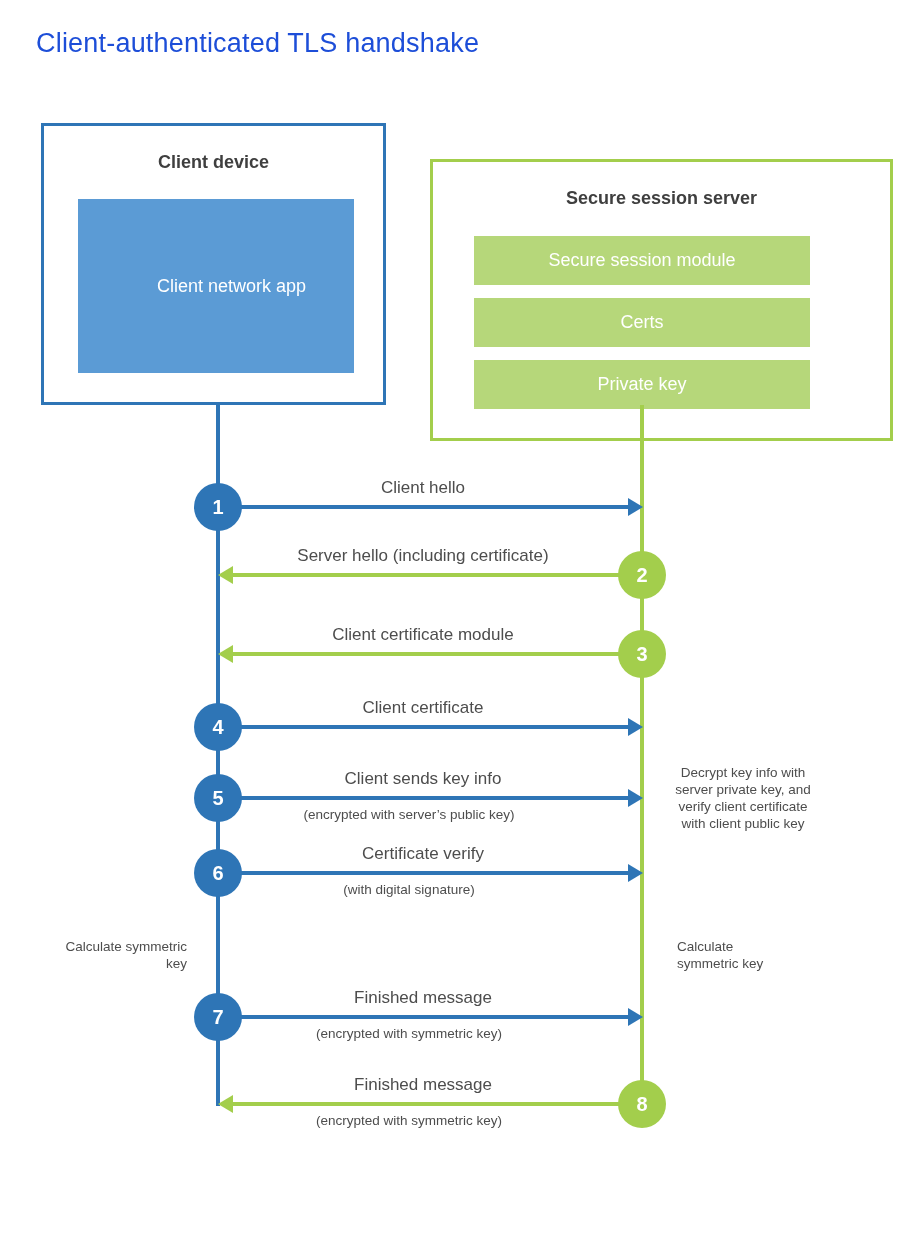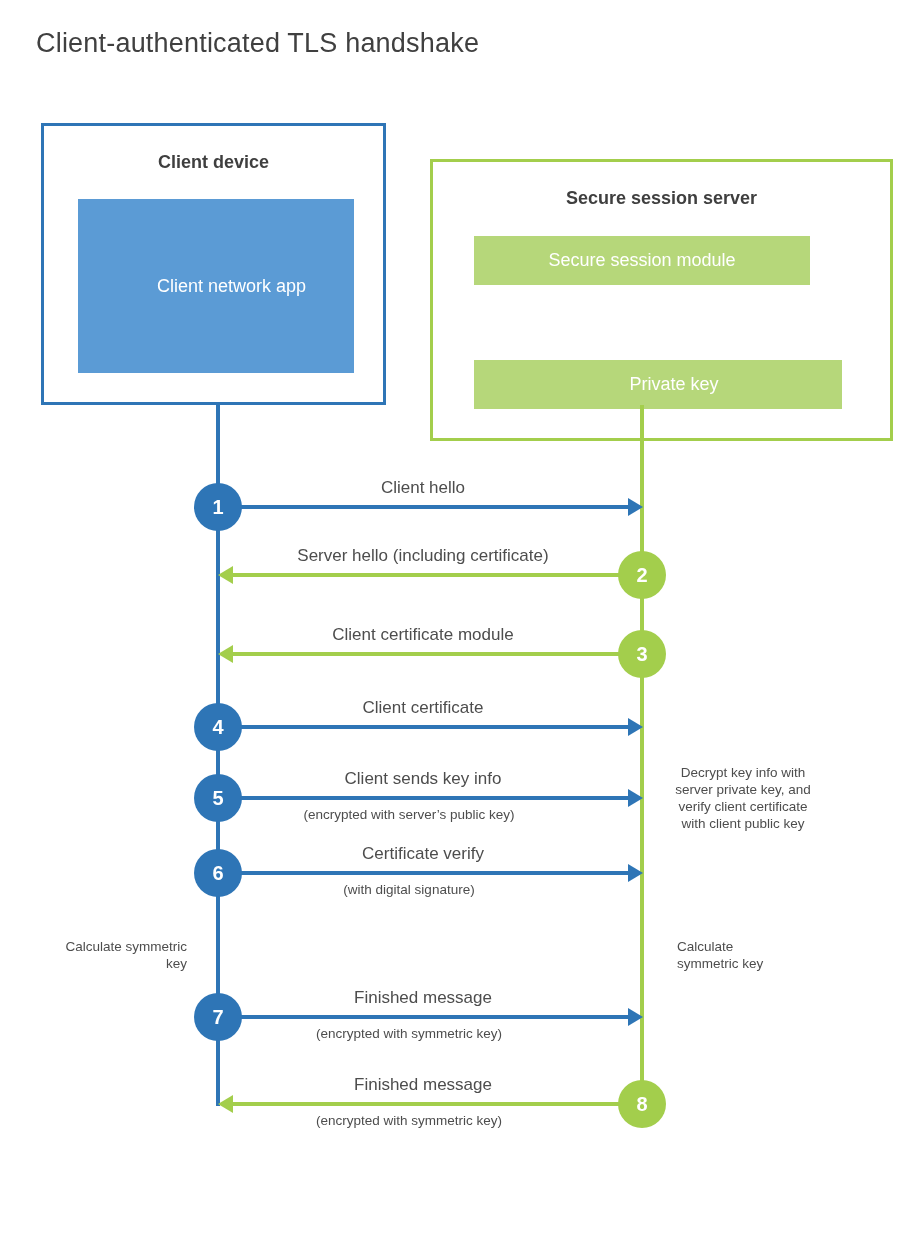--- a/index.html
+++ b/index.html
@@ -3,21 +3,21 @@
 <meta charset="utf-8">
 <style>
   html,body { margin:0; padding:0; background:#ffffff; }
   #canvas {
     position:relative; width:900px; height:1256px; background:#ffffff;
     font-family:"Liberation Sans","DejaVu Sans",sans-serif; overflow:hidden;
   }
   
   .page-title {
     position:absolute; left:36px; top:28px; font-size:27px; font-weight:300;
-    color:#404040; letter-spacing:0.2px;
+    color:#1d4ed8; letter-spacing:0.2px;
   }
   
   .actor-box { position:absolute; top:123px; height:282px; box-sizing:border-box; background:#fff; }
   .client-box { left:41px; width:345px; border:3px solid #2e75b6;padding-left:48px; }
   .server-box { left:430px; width:463px; border:3px solid #a3ce4c;margin-top:36px; }
   .actor-title {
     position:absolute; left:0; right:0; top:26px; text-align:center;
     font-size:18px; font-weight:700; color:#3f3f3f;
   }
   .app-box {
@@ -25,21 +25,21 @@
     background:#5b9bd5; display:flex; align-items:center; justify-content:center;
   }
   .app-box .app-label {
     width:180px; text-align:right; color:#ffffff; font-size:18px; line-height:1.5;
   }
   .server-bar {
     position:absolute; left:41px; width:336px; height:49px; background:#b6d77a;
     display:flex; align-items:center; justify-content:center;
     color:#ffffff; font-size:18px;
   }
-  .bar-0 { top:74px; } .bar-1 { top:136px; } .bar-2 { top:198px;padding-left:32px; }
+  .bar-0 { top:74px; } .bar-1 { top:136px; } .bar-2 { top:198px; }
   
   .lifeline { position:absolute; width:4px; top:405px; }
   .lifeline.blue  { left:216px; height:701px; background:#2e75b6; }
   .lifeline.green { left:640px; height:699px; background:#a3ce4c; }
   
   .step { position:absolute; left:0; width:900px; height:0; }
   .s1 { top:507px; } .s2 { top:575px; } .s3 { top:654px; } .s4 { top:727px; }
   .s5 { top:798px; } .s6 { top:873px; } .s7 { top:1017px; } .s8 { top:1104px; }
   .arrow-line { position:absolute; top:-2px; height:4px; }
   .step.right .arrow-line { left:218px; width:410px; }
@@ -82,20 +82,21 @@
   <div class="actor-box client-box">
     <div class="actor-title">Client device</div>
     <div class="app-box">
       <div class="app-label">Client network app</div>
     </div>
   </div>
 
   <div class="actor-box server-box">
     <div class="actor-title">Secure session server</div>
     <div class="server-bar bar-0">Secure session module</div>
+    <div class="server-bar bar-1">Certs</div>
     <div class="server-bar bar-2">Private key</div>
   </div>
 
   <div class="lifeline blue"></div>
   <div class="lifeline green"></div>
 
   <div class="step s1 right blue">
     <div class="arrow-line"></div>
     <div class="arrow-head"></div>
     <div class="step-label">Client hello</div>

